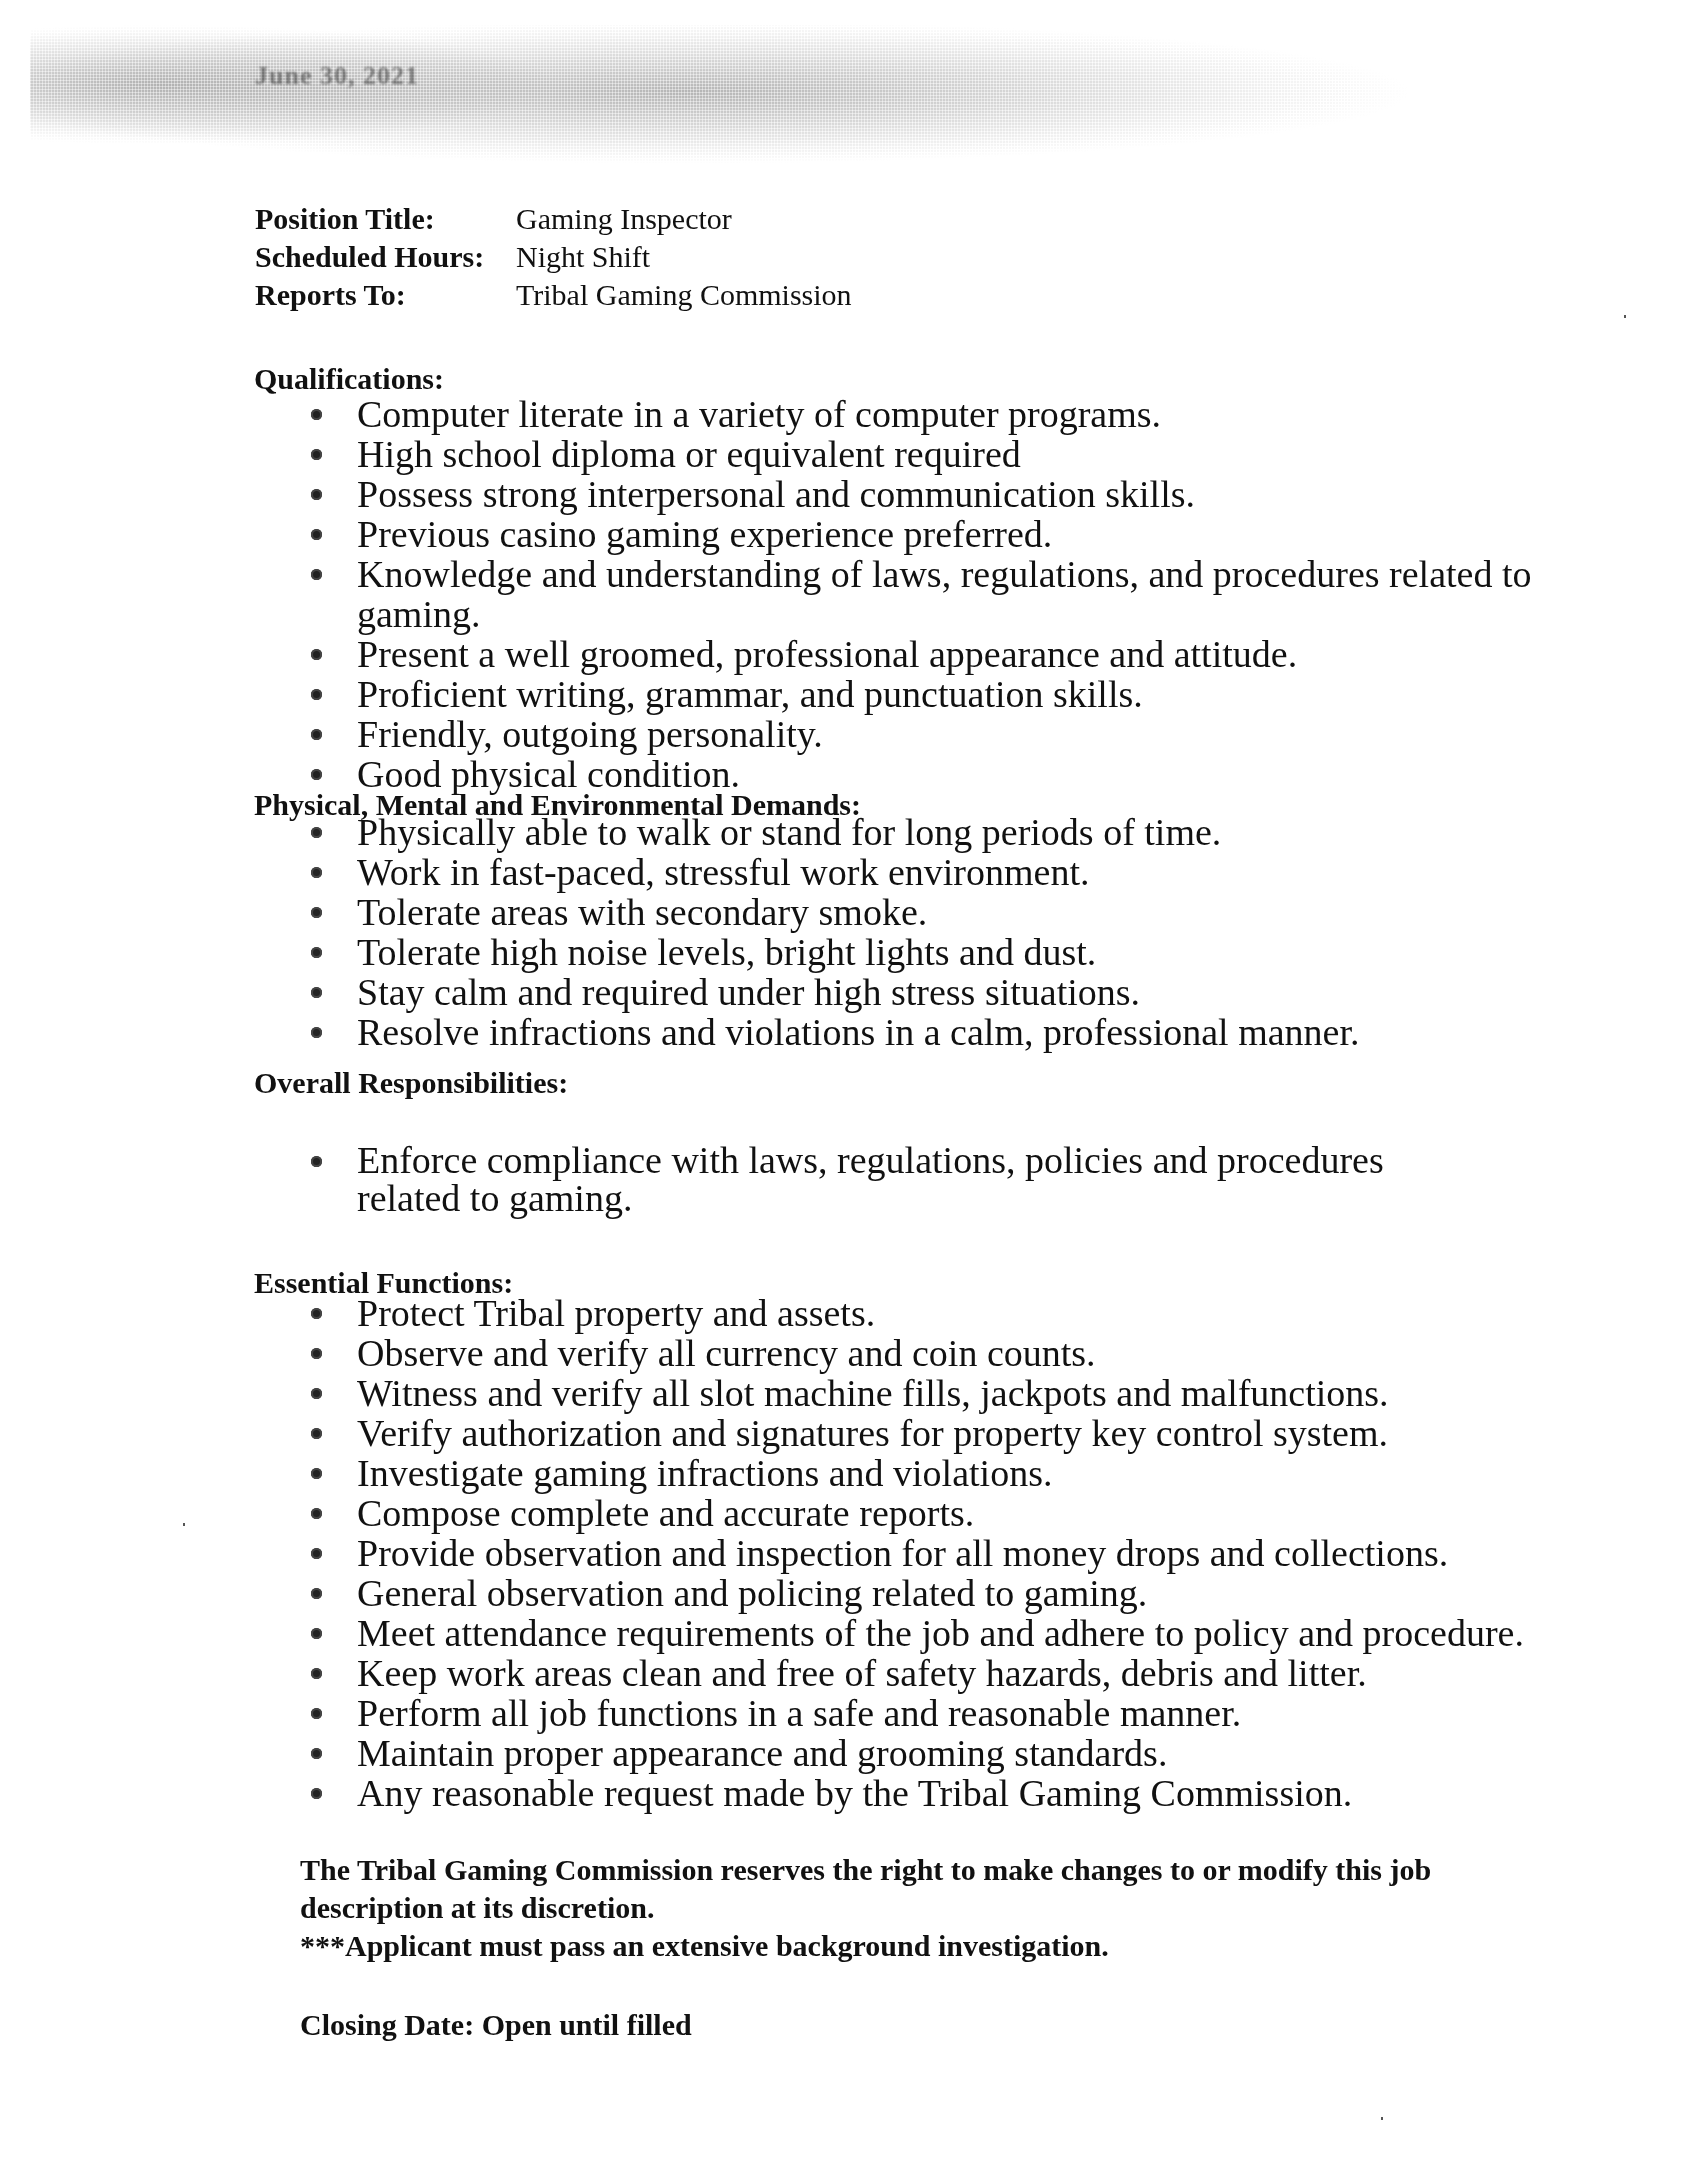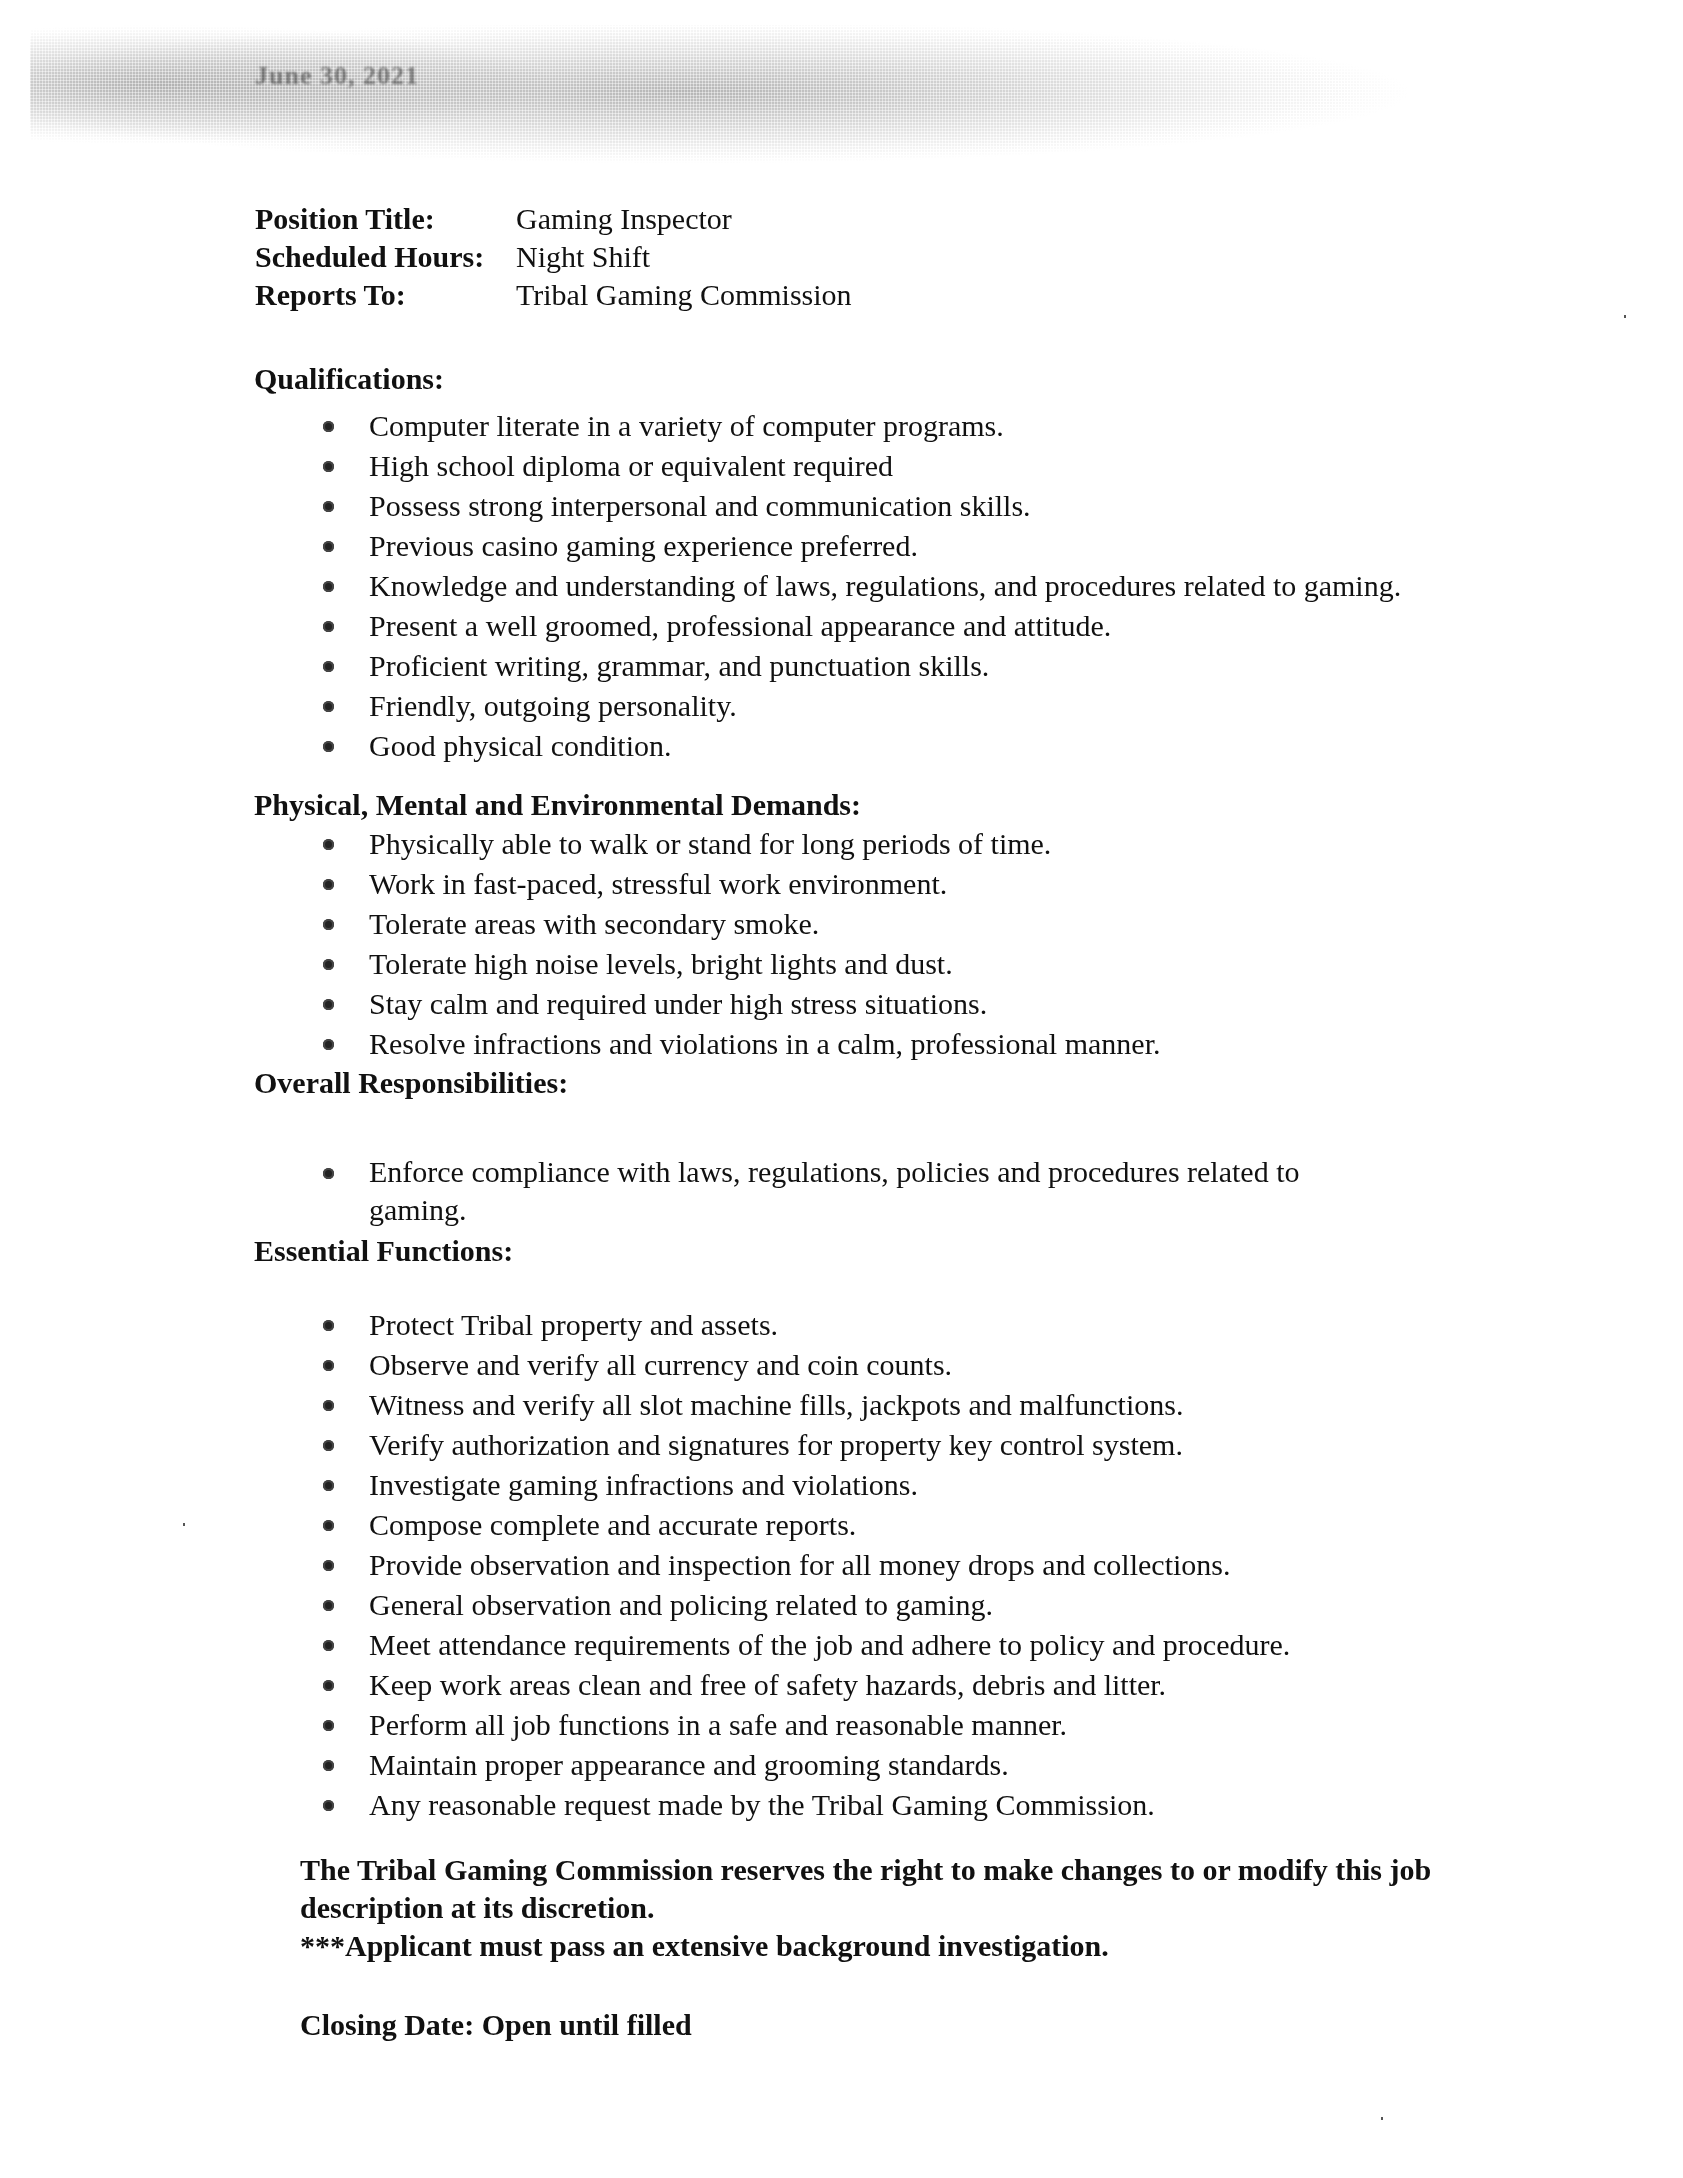--- a/index.html
+++ b/index.html
@@ -19,22 +19,22 @@
     }
     .date-stamp {
       position: absolute; left: 255px; top: 61px; font-size: 26px; font-weight: bold;
       color: rgba(40,40,40,0.55); letter-spacing: 1px; filter: blur(1.2px);
     }
     .header { position: absolute; left: 255px; top: 200px; font-size: 30px; line-height: 38px; }
     .header-row { display: flex; align-items: center; }
     .header-label { font-weight: bold; width: 261px; }
     .header-value { }
     .section-title { position: absolute; left: 254px; font-size: 30px; font-weight: bold; line-height: 38px; }
-    ul.bullets { position: absolute; left: 302px; margin: 16px; padding: 0; list-style: none;
-                 font-size: 30px; line-height: 40px; }
+    ul.bullets { position: absolute; left: 302px; margin: 4px; padding: 0; list-style: none;
+                 font-size: 38px; line-height: 40px; }
     ul.bullets li { position: relative; padding-left: 51px; width: 1188px; }
     ul.bullets li .dot { position: absolute; left: 5px; top: 15px; width: 11px; height: 11px;
                          border-radius: 50%; background: #222; box-shadow: inset 0 0 0 2px #444; }
     ul.wrap li { width: 1030px; line-height: 38px; }
     .notice { position: absolute; left: 300px; font-size: 30px; font-weight: bold; line-height: 38px; width: 1188px; }
     .speck { position: absolute; width: 2px; height: 3px; background: #555; }
   </style>
 </head>
 <body>
 
@@ -77,21 +77,21 @@
     <li><span class="dot"></span><span>Tolerate high noise levels, bright lights and dust.</span></li>
     <li><span class="dot"></span><span>Stay calm and required under high stress situations.</span></li>
     <li><span class="dot"></span><span>Resolve infractions and violations in a calm, professional manner.</span></li>
   </ul>
 
 <div class="section-title" style="top:1064px">Overall Responsibilities:</div>
 <ul class="bullets wrap" style="top:1137px">
     <li><span class="dot"></span><span>Enforce compliance with laws, regulations, policies and procedures related to gaming.</span></li>
   </ul>
 
-<div class="section-title" style="top:1232px">Essential Functions:</div>
+<div class="section-title" style="top:1264px">Essential Functions:</div>
 <ul class="bullets" style="top:1289px">
     <li><span class="dot"></span><span>Protect Tribal property and assets.</span></li>
     <li><span class="dot"></span><span>Observe and verify all currency and coin counts.</span></li>
     <li><span class="dot"></span><span>Witness and verify all slot machine fills, jackpots and malfunctions.</span></li>
     <li><span class="dot"></span><span>Verify authorization and signatures for property key control system.</span></li>
     <li><span class="dot"></span><span>Investigate gaming infractions and violations.</span></li>
     <li><span class="dot"></span><span>Compose complete and accurate reports.</span></li>
     <li><span class="dot"></span><span>Provide observation and inspection for all money drops and collections.</span></li>
     <li><span class="dot"></span><span>General observation and policing related to gaming.</span></li>
     <li><span class="dot"></span><span>Meet attendance requirements of the job and adhere to policy and procedure.</span></li>

